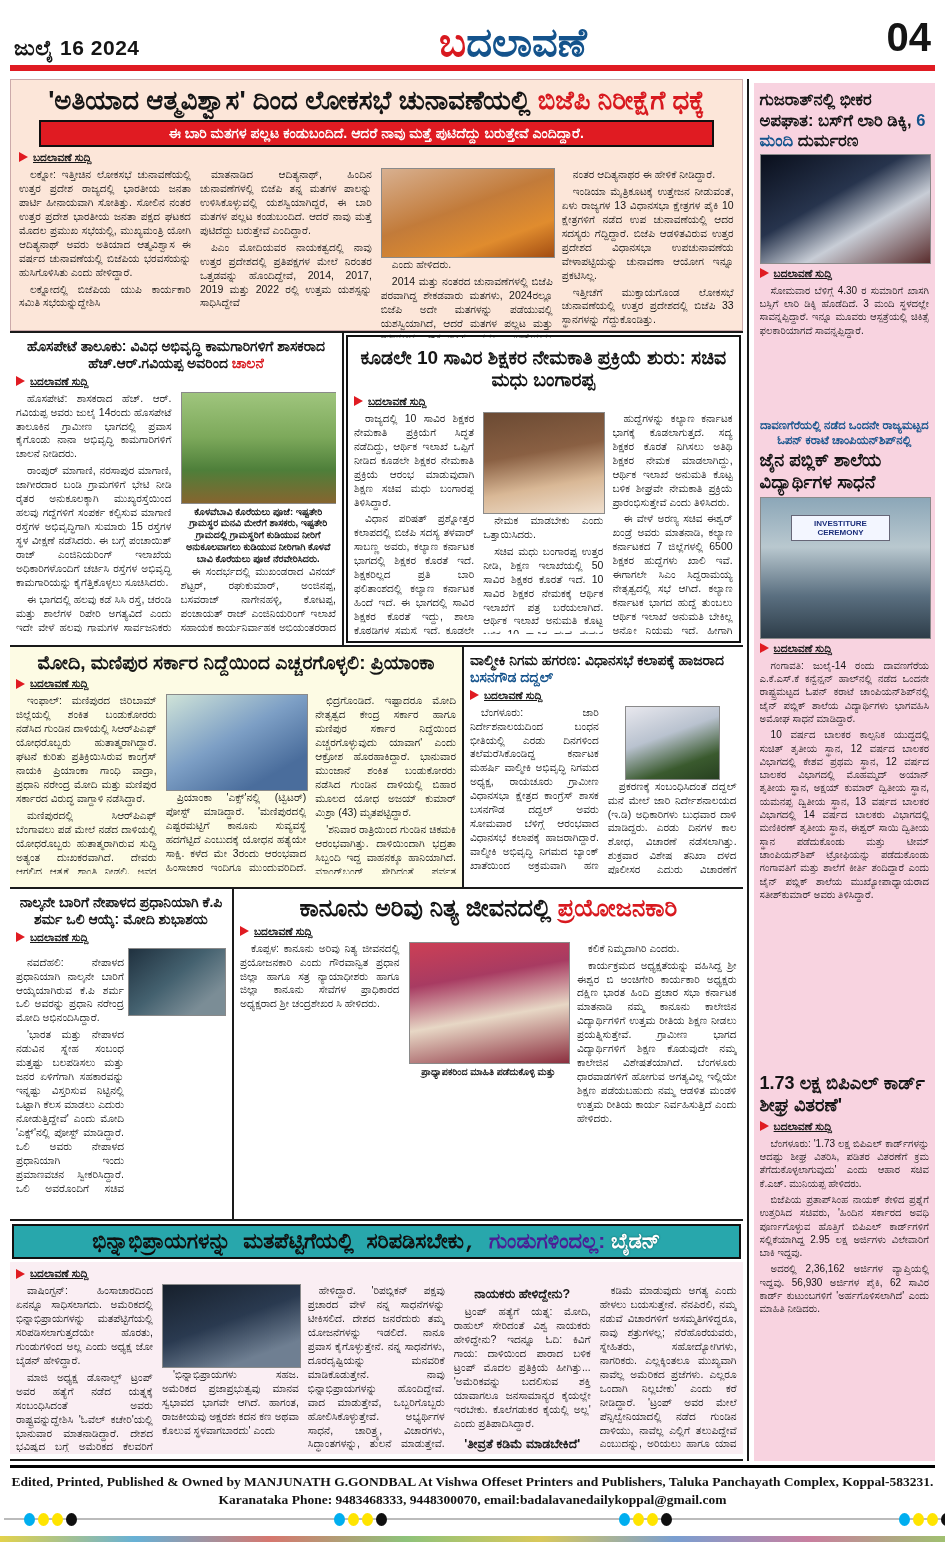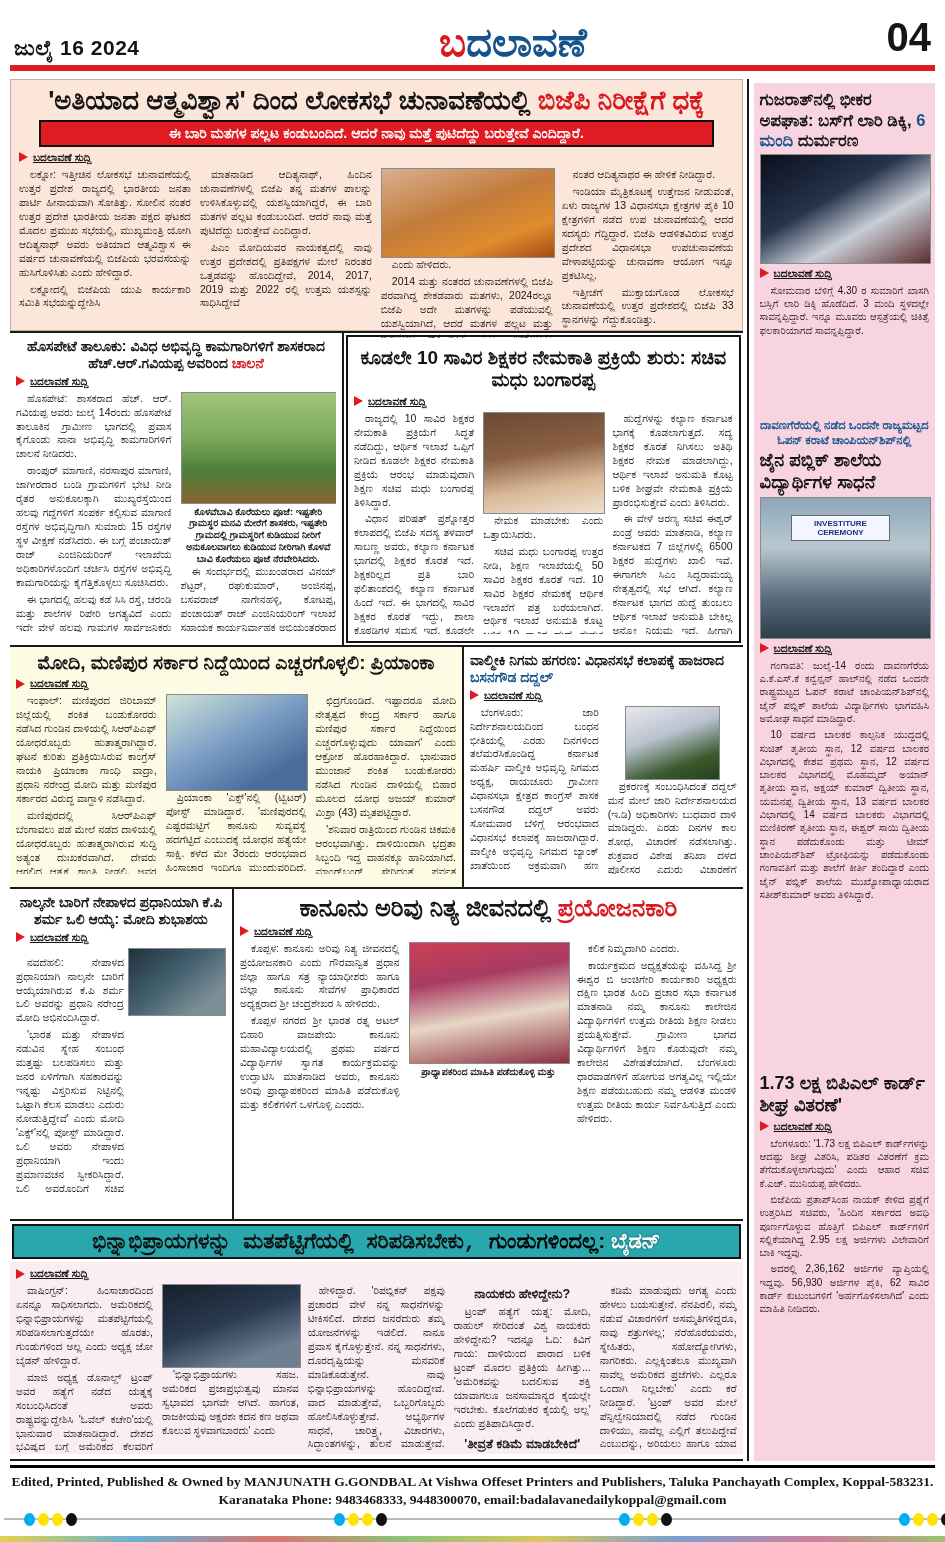--- a/index.html
+++ b/index.html
@@ -37,21 +37,21 @@
   .row{display:flex;border-top:2px solid #1a1a1a;}
   .row2{height:312px;} .row3{height:240px;} .row4{height:330px;} .row5{height:238px;border-bottom:2px solid #1a1a1a;}
   .art{padding:3px 6px;box-sizing:border-box;overflow:hidden;}
   .h-med{font-size:19px;font-weight:bold;text-align:center;line-height:1.18;margin:2px 0;}
   .h-sml{font-size:14px;font-weight:bold;text-align:center;line-height:1.2;margin:2px 0;}
   .vline{border-left:2px solid #1a1a1a;}
   .teachers-box{border:2px solid #111;margin:2px;padding:8px 6px;flex:1;overflow:hidden;}
   .yellow-bg{background:#fdfbe4;}
   .pink-bg{background:#faeef3;}
   .teal-head{background:#28a7ac;border:2px solid #111;text-align:center;padding:3px 4px;margin:3px 2px;}
-  .teal-head .t1{color:#101010;} .teal-head .t2{color:#000000;} .teal-head .t3{color:#ffffff;text-shadow:0 0 2px #055;}
+  .teal-head .t1{color:#101010;} .teal-head .t2{color:#4c1d95;} .teal-head .t3{color:#ffffff;text-shadow:0 0 2px #055;}
   .mini-head{font-size:12.5px;font-weight:bold;text-align:center;margin:3px 0;}
   
   .h-rail{font-size:16.5px;font-weight:bold;line-height:1.25;margin:1px 0 3px 0;}
   .rail .body-txt{font-size:10px;}
   .kicker{font-size:11.5px;font-weight:bold;text-align:center;color:#14538c;line-height:1.3;margin:6px 0 1px 0;}
   .banner{position:absolute;left:18%;top:12%;width:56%;background:#f3f6ff;border:1px solid #667;
           color:#1c2f7c;font-size:8px;font-weight:bold;text-align:center;padding:3px 1px;}
   
   .ph-yogi{background:linear-gradient(160deg,#d8b090 0%,#c27b3a 45%,#e08c2e 75%,#a34d12 100%);}
   .ph-crowd{background:linear-gradient(180deg,#9fc57d 0%,#7da95b 40%,#4e7f3a 70%,#86652f 100%);}
@@ -231,21 +231,20 @@
         <div class="vline"></div>
         <div class="art" style="flex:1;">
           <div class="h-top" style="font-size:24px;"><span>ಕಾನೂನು ಅರಿವು ನಿತ್ಯ ಜೀವನದಲ್ಲಿ </span><span class="red">ಪ್ರಯೋಜನಕಾರಿ</span></div>
           <div class="byline">
               <span class="tri"></span>
               <span>ಬದಲಾವಣೆ ಸುದ್ದಿ</span>
             </div>
           <div class="cols" style="height:250px;">
             <div class="body-txt">
                 <p>ಕೊಪ್ಪಳ: ಕಾನೂನು ಅರಿವು ನಿತ್ಯ ಜೀವನದಲ್ಲಿ ಪ್ರಯೋಜನಕಾರಿ ಎಂದು ಗೌರವಾನ್ವಿತ ಪ್ರಧಾನ ಜಿಲ್ಲಾ ಹಾಗೂ ಸತ್ರ ನ್ಯಾಯಾಧೀಶರು ಹಾಗೂ ಜಿಲ್ಲಾ ಕಾನೂನು ಸೇವೆಗಳ ಪ್ರಾಧಿಕಾರದ ಅಧ್ಯಕ್ಷರಾದ ಶ್ರೀ ಚಂದ್ರಶೇಖರ ಸಿ ಹೇಳಿದರು.</p>
-                <p>ಕೊಪ್ಪಳ ನಗರದ ಶ್ರೀ ಭಾರತ ರತ್ನ ಅಟಲ್ ಬಿಹಾರಿ ವಾಜಪೇಯಿ ಕಾನೂನು ಮಹಾವಿದ್ಯಾಲಯದಲ್ಲಿ ಪ್ರಥಮ ವರ್ಷದ ವಿದ್ಯಾರ್ಥಿಗಳ ಸ್ವಾಗತ ಕಾರ್ಯಕ್ರಮವನ್ನು ಉದ್ಘಾಟಿಸಿ ಮಾತನಾಡಿದ ಅವರು, ಕಾನೂನು ಅರಿವು ಪ್ರಾಧ್ಯಾಪಕರಿಂದ ಮಾಹಿತಿ ಪಡೆದುಕೊಳ್ಳಿ ಮತ್ತು ಕಲಿಕೆಗಳಿಗೆ ಒಳಗೊಳ್ಳಿ ಎಂದರು.</p>
               </div>
             <div>
               <div class="photo ph-lamp" style="width:100%;height:120px;"></div>
               <div class="caption">ಪ್ರಾಧ್ಯಾಪಕರಿಂದ ಮಾಹಿತಿ ಪಡೆದುಕೊಳ್ಳಿ ಮತ್ತು</div>
             </div>
             <div class="body-txt">
                 <p>ಕಲಿಕೆ ನಿಮ್ಮದಾಗಿರಿ ಎಂದರು.</p>
                 <p>ಕಾರ್ಯಕ್ರಮದ ಅಧ್ಯಕ್ಷತೆಯನ್ನು ವಹಿಸಿದ್ದ ಶ್ರೀ ಈಶ್ವರ ಬಿ ಅಂಚಿಗೇರಿ ಕಾರ್ಯಕಾರಿ ಅಧ್ಯಕ್ಷರು ದಕ್ಷಿಣ ಭಾರತ ಹಿಂದಿ ಪ್ರಚಾರ ಸಭಾ ಕರ್ನಾಟಕ ಮಾತನಾಡಿ ನಮ್ಮ ಕಾನೂನು ಕಾಲೇಜಿನ ವಿದ್ಯಾರ್ಥಿಗಳಿಗೆ ಉತ್ತಮ ರೀತಿಯ ಶಿಕ್ಷಣ ನೀಡಲು ಪ್ರಯತ್ನಿಸುತ್ತೇವೆ. ಗ್ರಾಮೀಣ ಭಾಗದ ವಿದ್ಯಾರ್ಥಿಗಳಿಗೆ ಶಿಕ್ಷಣ ಕೊಡುವುದೇ ನಮ್ಮ ಕಾಲೇಜಿನ ವಿಶೇಷತೆಯಾಗಿದೆ. ಬೆಂಗಳೂರು ಧಾರವಾಡಗಳಿಗೆ ಹೋಗುವ ಅಗತ್ಯವಿಲ್ಲ ಇಲ್ಲಿಯೇ ಶಿಕ್ಷಣ ಪಡೆಯಬಹುದು ನಮ್ಮ ಆಡಳಿತ ಮಂಡಳಿ ಉತ್ತಮ ರೀತಿಯ ಕಾರ್ಯ ನಿರ್ವಹಿಸುತ್ತಿದೆ ಎಂದು ಹೇಳಿದರು.</p>
               </div>
           </div>

